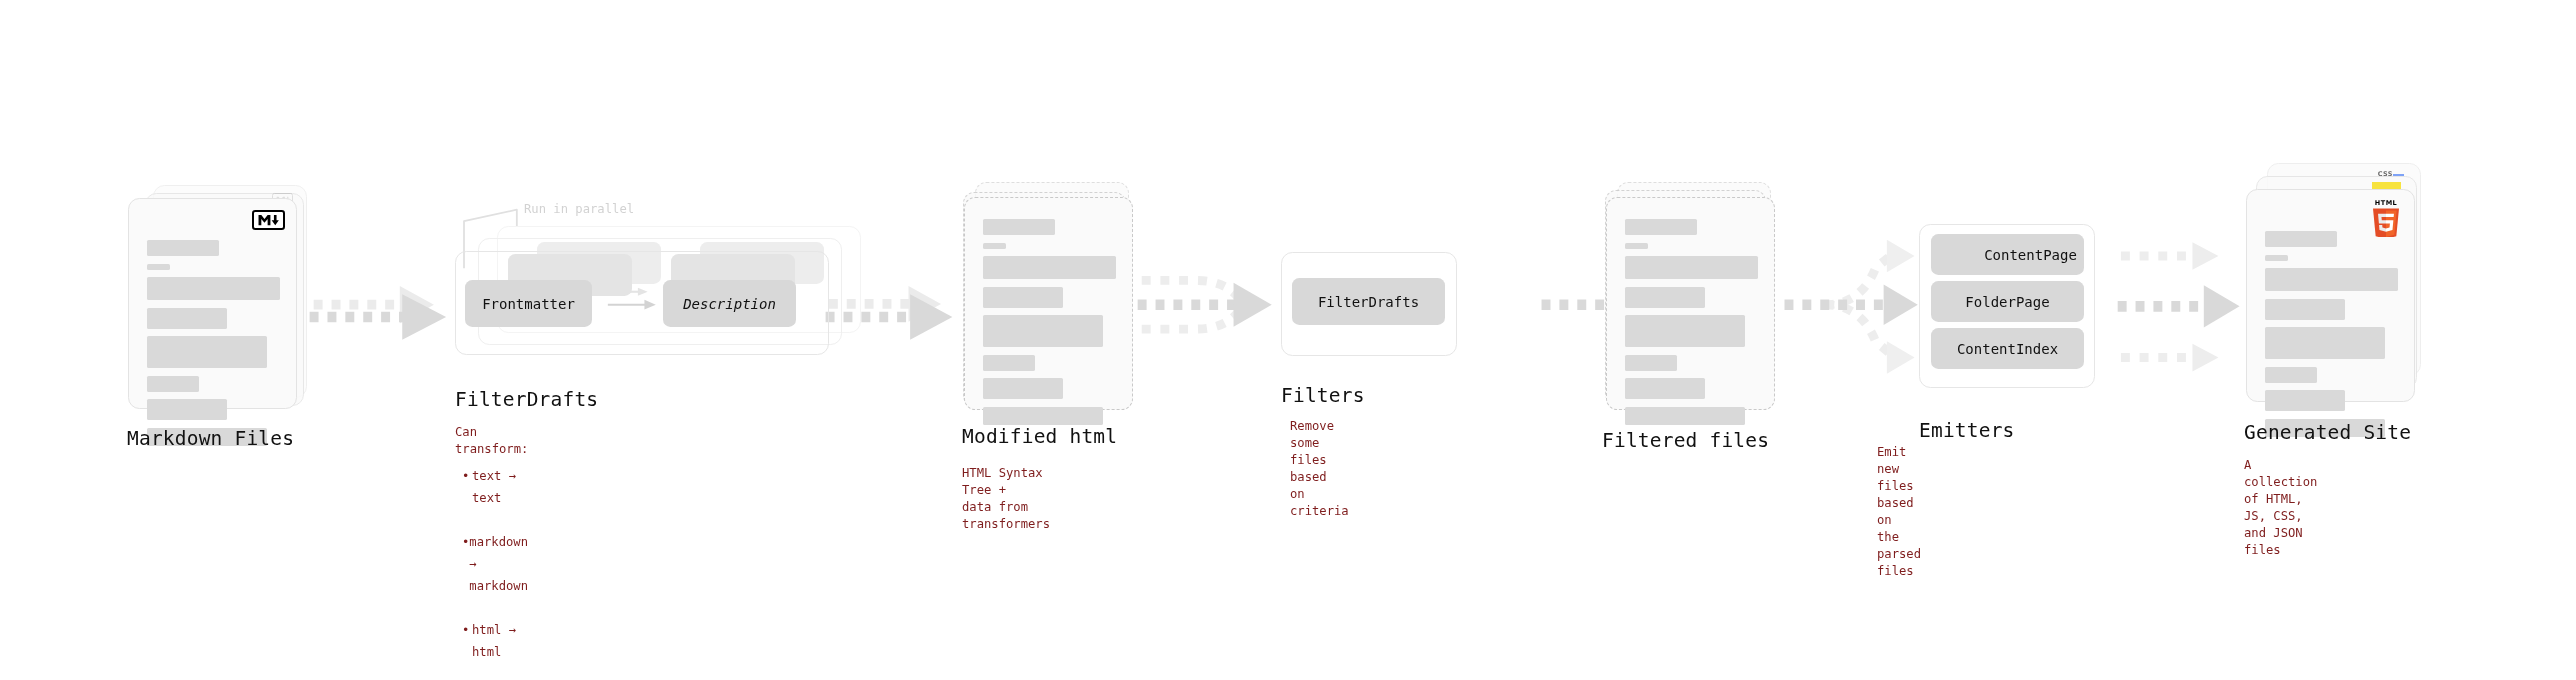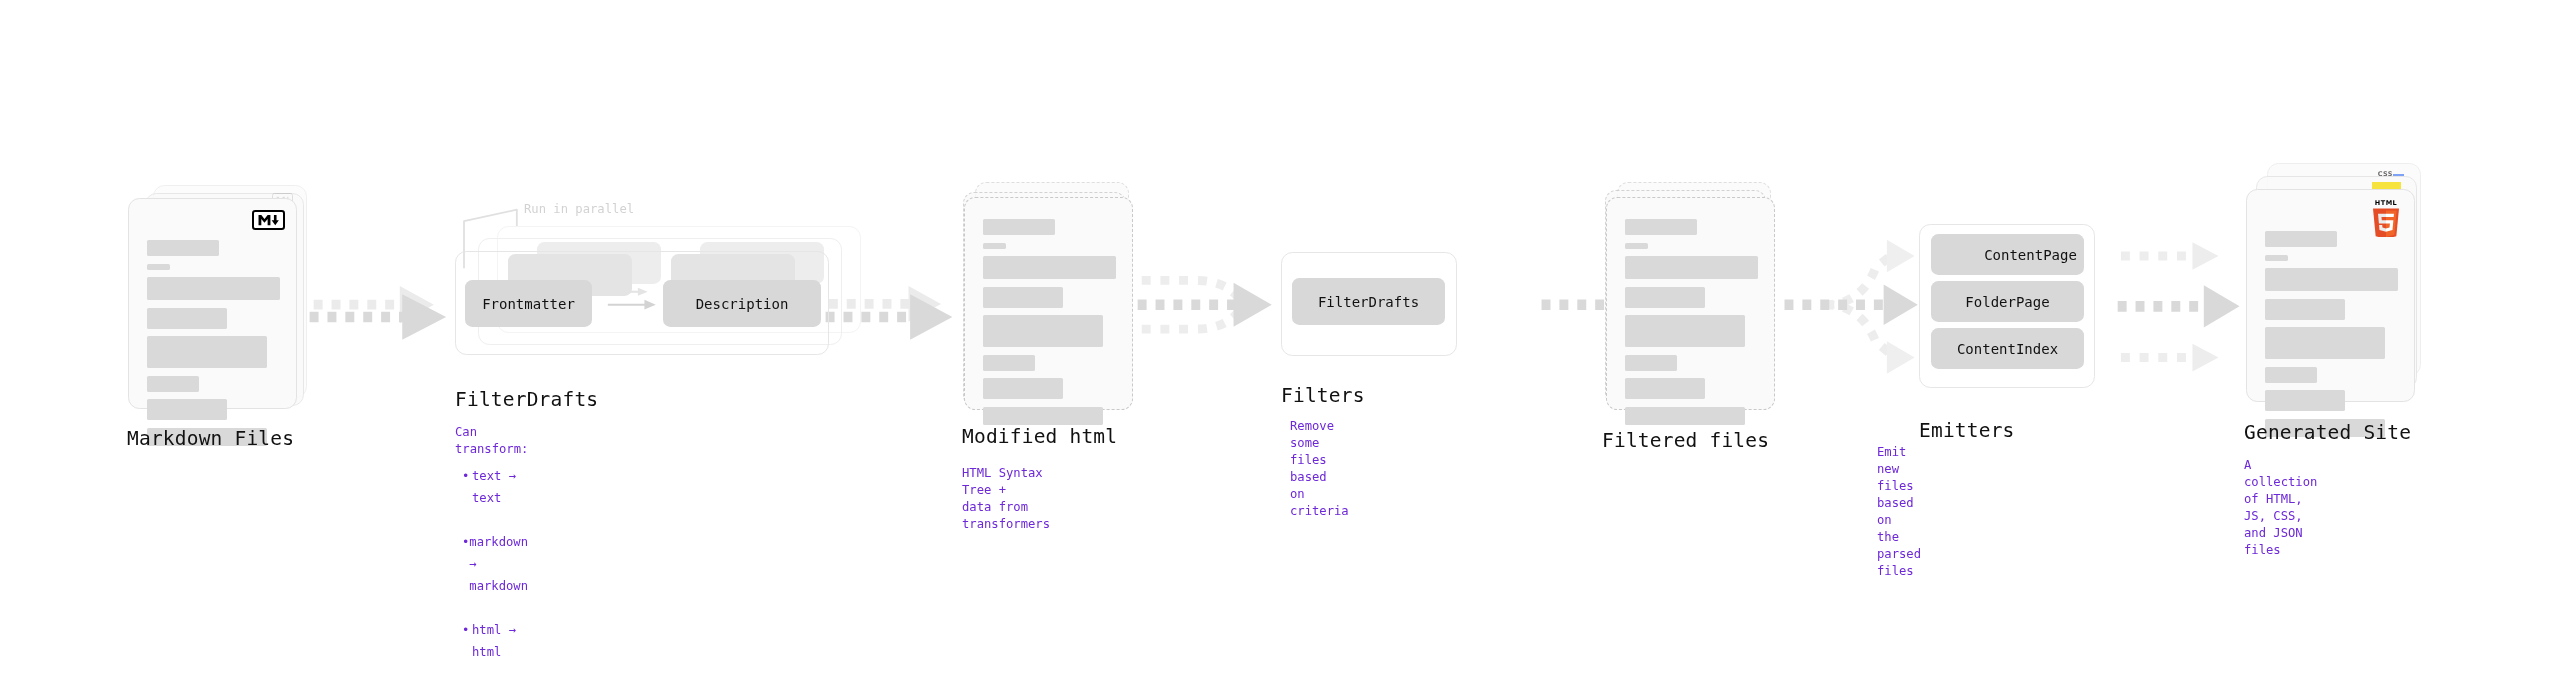--- a/index.html
+++ b/index.html
@@ -126,21 +126,21 @@
     position: absolute;
     font-size: 19.5px;
     letter-spacing: 0.2px;
     color: #111;
     white-space: nowrap;
   }
   .caption {
     position: absolute;
     font-size: 12.2px;
     line-height: 17px;
-    color: #6d28d9;
+    color: #7f1d1d;
     white-space: pre-line;
   }
 
   
   .groupbox {
     position: absolute;
     border: 1.3px solid #e6e6e6;
     border-radius: 11.4px;
     background: transparent;
     box-sizing: border-box;
@@ -295,21 +295,21 @@
     <div class="groupbox ghost1" style="left:478px; top:238px; width:364px; height:107px;">
       <div class="pill ghost1" style="left:29px; top:14.6px; width:124px; height:42px;"></div>
       <div class="pill ghost1" style="left:192px; top:14.6px; width:124px; height:42px;"></div>
     </div>
 
     <div class="groupbox" style="left:455px; top:251px; width:374px; height:104px;"></div>
 
     <div class="pill" style="left:465px; top:280px; width:127px; height:47px;">
       <span>Frontmatter</span>
     </div>
-    <div class="pill" style="left:663px; top:280px; width:158px; height:47px;">
+    <div class="pill" style="left:663px; top:280px; width:133px; height:47px;font-style:italic;">
       <span>Description</span>
     </div>
 
     <div class="title" style="left:455px; top:388px;">FilterDrafts</div>
     <div class="caption" style="left:455px; top:424px;">Can transform:</div>
 
     <div class="caption" style="left:462px; top:443px; font-size:12.2px; line-height:22px;">
       <div style="display:flex;">
         <span style="width:13px;">•</span>
         <span>text → text</span>

